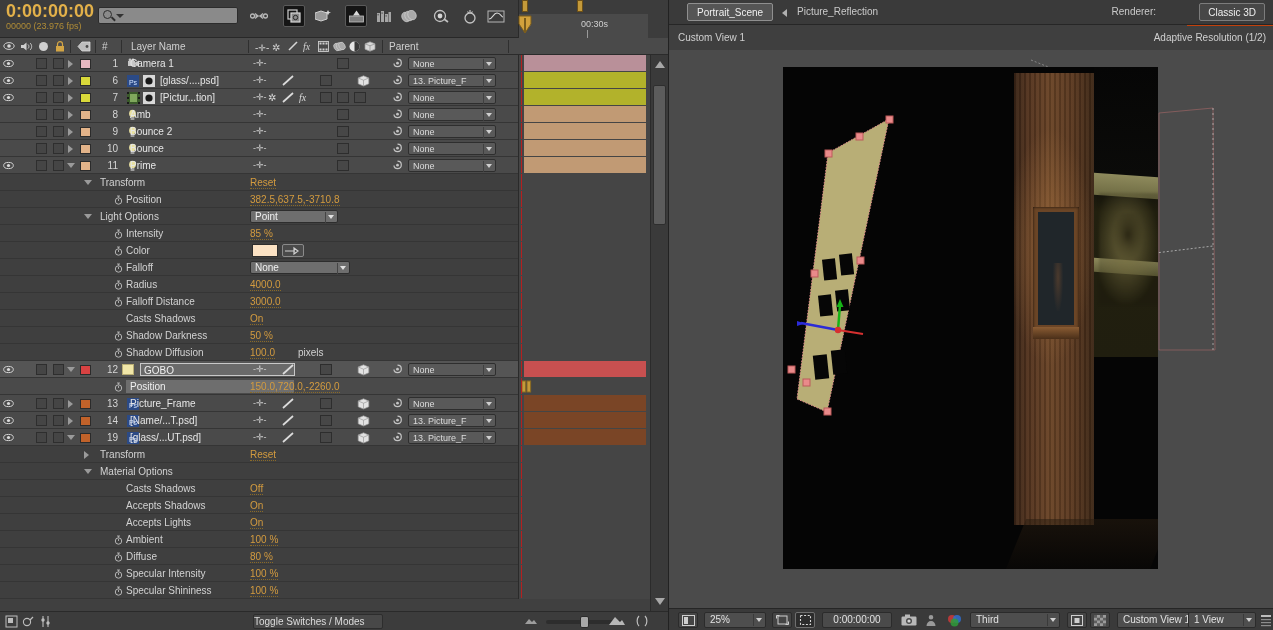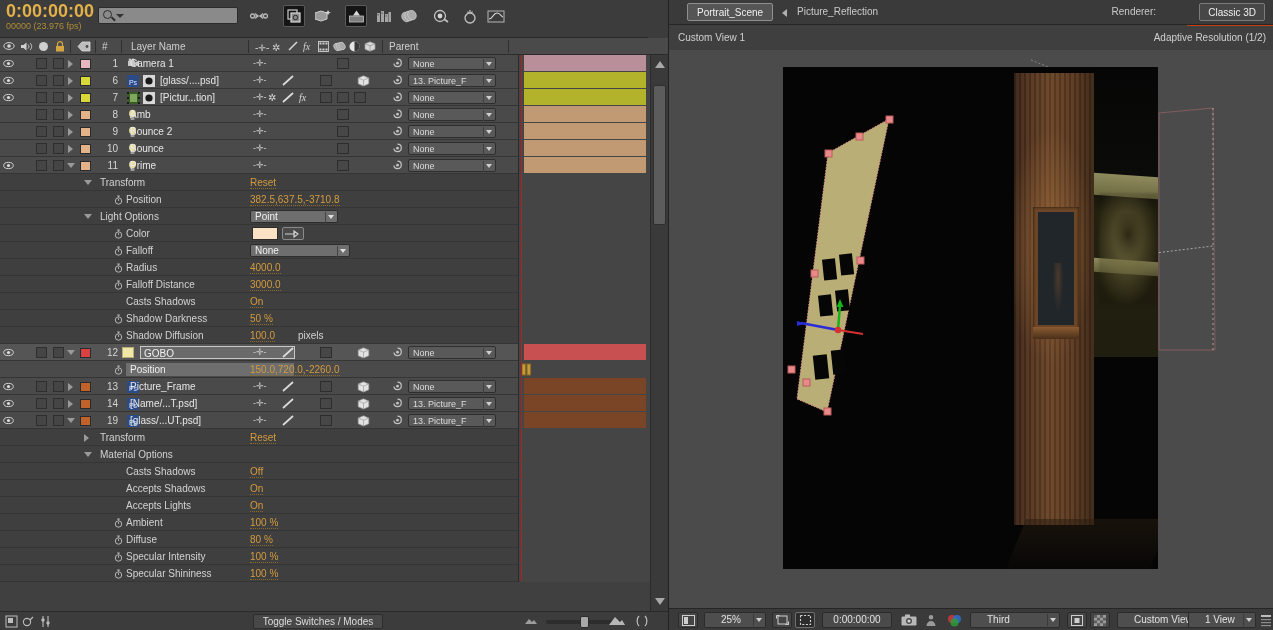--- a/index.html
+++ b/index.html
@@ -83,21 +83,21 @@
   
   #rows-vscroll{ position:absolute; left:650px; top:55px; width:18px; height:556px; background:#3a3a3a; border-left:1px solid #2b2b2b;}
   #rows-vscroll .thumb{ position:absolute; left:2px; top:30px; width:13px; height:140px; background:#5c5c5c; border:1px solid #2e2e2e; border-radius:2px;}
   #rows-vscroll .arrup{ position:absolute; left:4px; top:6px; width:0;height:0;border-left:5px solid transparent;border-right:5px solid transparent;border-bottom:7px solid #a8a8a8;}
   #rows-vscroll .arrdn{ position:absolute; left:4px; bottom:6px; width:0;height:0;border-left:5px solid transparent;border-right:5px solid transparent;border-top:7px solid #a8a8a8;}
   #camicon{ position:absolute; left:650px; top:55px; width:18px; height:16px; background:#4a4a4a; }
 
   
   #tl-bottom{ position:absolute; left:0; bottom:0; width:668px; height:19px; background:#3c3c3c; border-top:1px solid #2a2a2a; }
   #toggle-sw{ position:absolute; left:253px; top:2px; width:130px; height:15px; background:#484848; border:1px solid #2d2d2d; border-radius:2px;
-     text-align:center; font-size:10px; color:#dcdcdc; line-height:14px;}
+     font-size:10px; color:#dcdcdc; line-height:14px;}
   .bb-ico{ position:absolute; top:3px; width:13px; height:13px; }
   #zoomslider{ position:absolute; left:546px; top:8px; width:76px; height:4px; background:#2d2d2d; border-radius:2px;}
   #zoomslider .knob{ position:absolute; left:34px; top:-4px; width:9px; height:12px; background:#a8a8a8; border:1px solid #2b2b2b; border-radius:2px;}
 
   
   #comp-panel{ position:absolute; left:668px; top:0; width:519px; height:630px; background:#3f3f3f; border-left:1px solid #222; }
   #comp-tabbar{ position:absolute; left:0; top:0; width:605px; height:25px; background:#3a3a3a; border-bottom:1px solid #262626;}
   #tab-active{ position:absolute; left:18px; top:3px; height:18px; padding:0 9px; background:#555; border:1px solid #8f8f8f; border-radius:2px;
      font-size:10px; color:#efefef; line-height:17px;}
   #tab-arrow{ position:absolute; left:113px; top:9px; width:0;height:0;
@@ -138,21 +138,21 @@
   .portrait .head{ position:absolute; left:14px; top:20px; width:30px; height:48px;
      background:radial-gradient(ellipse at 50% 45%, rgba(40,36,18,.95), rgba(0,0,0,0) 70%); }
   .floor-shadow{ position:absolute; left:231px; top:452px; width:144px; height:60px;
      background:linear-gradient(180deg, rgba(40,28,16,.55), rgba(0,0,0,0)); transform:skewX(-22deg);}
 
   #mouse-cursor{ position:absolute; left:908px; top:371px; width:0; height:0; z-index:30;}
 
   
   #comp-bottom{ position:absolute; left:0; bottom:0; width:605px; height:22px; background:#3a3a3a; border-top:1px solid #262626;}
   .cb-item{ position:absolute; top:3px; height:16px; }
-  .cb-drop{ background:#4e4e4e; border:1px solid #2b2b2b; border-radius:2px; font-size:10px; color:#e2e2e2; line-height:14px; padding-left:16px;}
+  .cb-drop{ background:#4e4e4e; border:1px solid #2b2b2b; border-radius:2px; font-size:10px; color:#e2e2e2; line-height:14px; padding-left:5px;}
   .cb-drop .ar{ position:absolute; right:3px; top:5px; width:0;height:0;
     border-left:3.5px solid transparent;border-right:3.5px solid transparent;border-top:4px solid #d0d0d0;}
   .cb-drop .sep{ position:absolute; right:11px; top:1px; width:1px; height:12px; background:#3a3a3a;}
   .cb-btn{ background:#454545; border:1px solid #2b2b2b; border-radius:2px; display:flex; align-items:center; justify-content:center;}
   .cb-tc{ background:#4a4a4a; border:1px solid #2b2b2b; border-radius:2px; font-size:10px; color:#e2e2e2; line-height:14px; text-align:center;}
 </style>
 </head>
 <body>
 
 <div id="app">
@@ -234,20 +234,34 @@
           </svg>
       </div>
       <div class="tbtn" style="left:485px">
         <svg width="18" height="13" viewBox="0 0 18 13">
             <rect x="1" y="1" width="16" height="11" fill="none" stroke="#b5b5b5" stroke-width="1"></rect>
             <path d="M2 9 C6 9 6 3 10 3 C14 3 14 7 16 7" stroke="#dcdcdc" stroke-width="1.2" fill="none"></path>
           </svg>
       </div>
     </div>
 
+    <div id="tl-ruler">
+      <div class="topband"></div>
+      <div class="tmark" style="left:3px"></div>
+      <div class="tmark" style="left:58px"></div>
+      <div class="tick" style="left:2px">0s</div>
+      <div class="tick" style="left:62px">00:30s</div>
+      <div style="position:absolute;left:0;top:0;width:4px;height:38px;">
+        <svg width="14" height="20" viewBox="0 0 14 20" style="position:absolute;left:-1px;top:15px;">
+            <path d="M1 1h12v8l-6 9-6-9z" fill="#d2a13c" stroke="#7a5c1c" stroke-width="1"></path>
+            <rect x="6" y="3" width="2" height="14" fill="#7a5c1c"></rect>
+          </svg>
+      </div>
+      <div style="position:absolute;left:68px;top:30px;width:1px;height:8px;background:#9a9a9a"></div>
+    </div>
     <div class="ruler-ext"></div>
 
     <div id="tl-colhead">
       <span style="position:absolute;left:3px;top:3px">
         <svg width="12" height="10" viewBox="0 0 12 10">
             <ellipse cx="6" cy="5" rx="5.2" ry="3.4" fill="none" stroke="#cfcfcf" stroke-width="1"></ellipse>
             <circle cx="6" cy="5" r="1.8" fill="#d8d8d8"></circle>
           </svg></span>
       <span style="position:absolute;left:20px;top:3px">
         <svg width="13" height="11" viewBox="0 0 13 11">
@@ -545,20 +559,30 @@
           <span class="pname" style="left:100px">Light Options</span>
           <span style="position:absolute;left:250px;top:2px;width:88px;height:13px;background:#6e6e6e;border:1px solid #2d2d2d;border-radius:2px;font-size:10px;color:#f0f0f0;padding-left:4px;line-height:12px">Point<span style="position:absolute;right:11px;top:1px;width:1px;height:11px;background:#444"></span><span style="position:absolute;right:3px;top:4px;width:0;height:0;border-left:3.5px solid transparent;border-right:3.5px solid transparent;border-top:4px solid #e0e0e0"></span></span>
           <span class="layerbarcell"></span>
           <span class="cti"></span>
         </div>
         <div class="row prop">
           <span class="propkey" style="left:114px"><svg width="9" height="10" viewBox="0 0 9 10">
               <circle cx="4.5" cy="6" r="3.2" fill="none" stroke="#b6b6b6" stroke-width="1"></circle>
               <path d="M4.5 3.8V6M3 1h3M4.5 1v1.6" stroke="#b6b6b6" stroke-width=".9" fill="none"></path>
             </svg></span>
+          <span class="pname" style="left:126px">Intensity</span>
+          <span class="pval" style="left:250px">85 %</span>
+          <span class="layerbarcell"></span>
+          <span class="cti"></span>
+        </div>
+        <div class="row prop">
+          <span class="propkey" style="left:114px"><svg width="9" height="10" viewBox="0 0 9 10">
+              <circle cx="4.5" cy="6" r="3.2" fill="none" stroke="#b6b6b6" stroke-width="1"></circle>
+              <path d="M4.5 3.8V6M3 1h3M4.5 1v1.6" stroke="#b6b6b6" stroke-width=".9" fill="none"></path>
+            </svg></span>
           <span class="pname" style="left:126px">Color</span>
           <span style="position:absolute;left:252px;top:2px;width:26px;height:13px;background:#fbe2c4;border:1px solid #2d2d2d"></span>
           <span style="position:absolute;left:282px;top:2px;width:22px;height:13px;background:#4a4a4a;border:1px solid #8a8a8a;border-radius:2px"><svg width="18" height="9" viewBox="0 0 18 9" style="margin:1px 0 0 1px">
               <path d="M1 5h10M10 2l4 3-4 3z" stroke="#d0d0d0" stroke-width="1.2" fill="none"></path>
             </svg></span>
           <span class="layerbarcell"></span>
           <span class="cti"></span>
         </div>
         <div class="row prop">
           <span class="propkey" style="left:114px"><svg width="9" height="10" viewBox="0 0 9 10">

